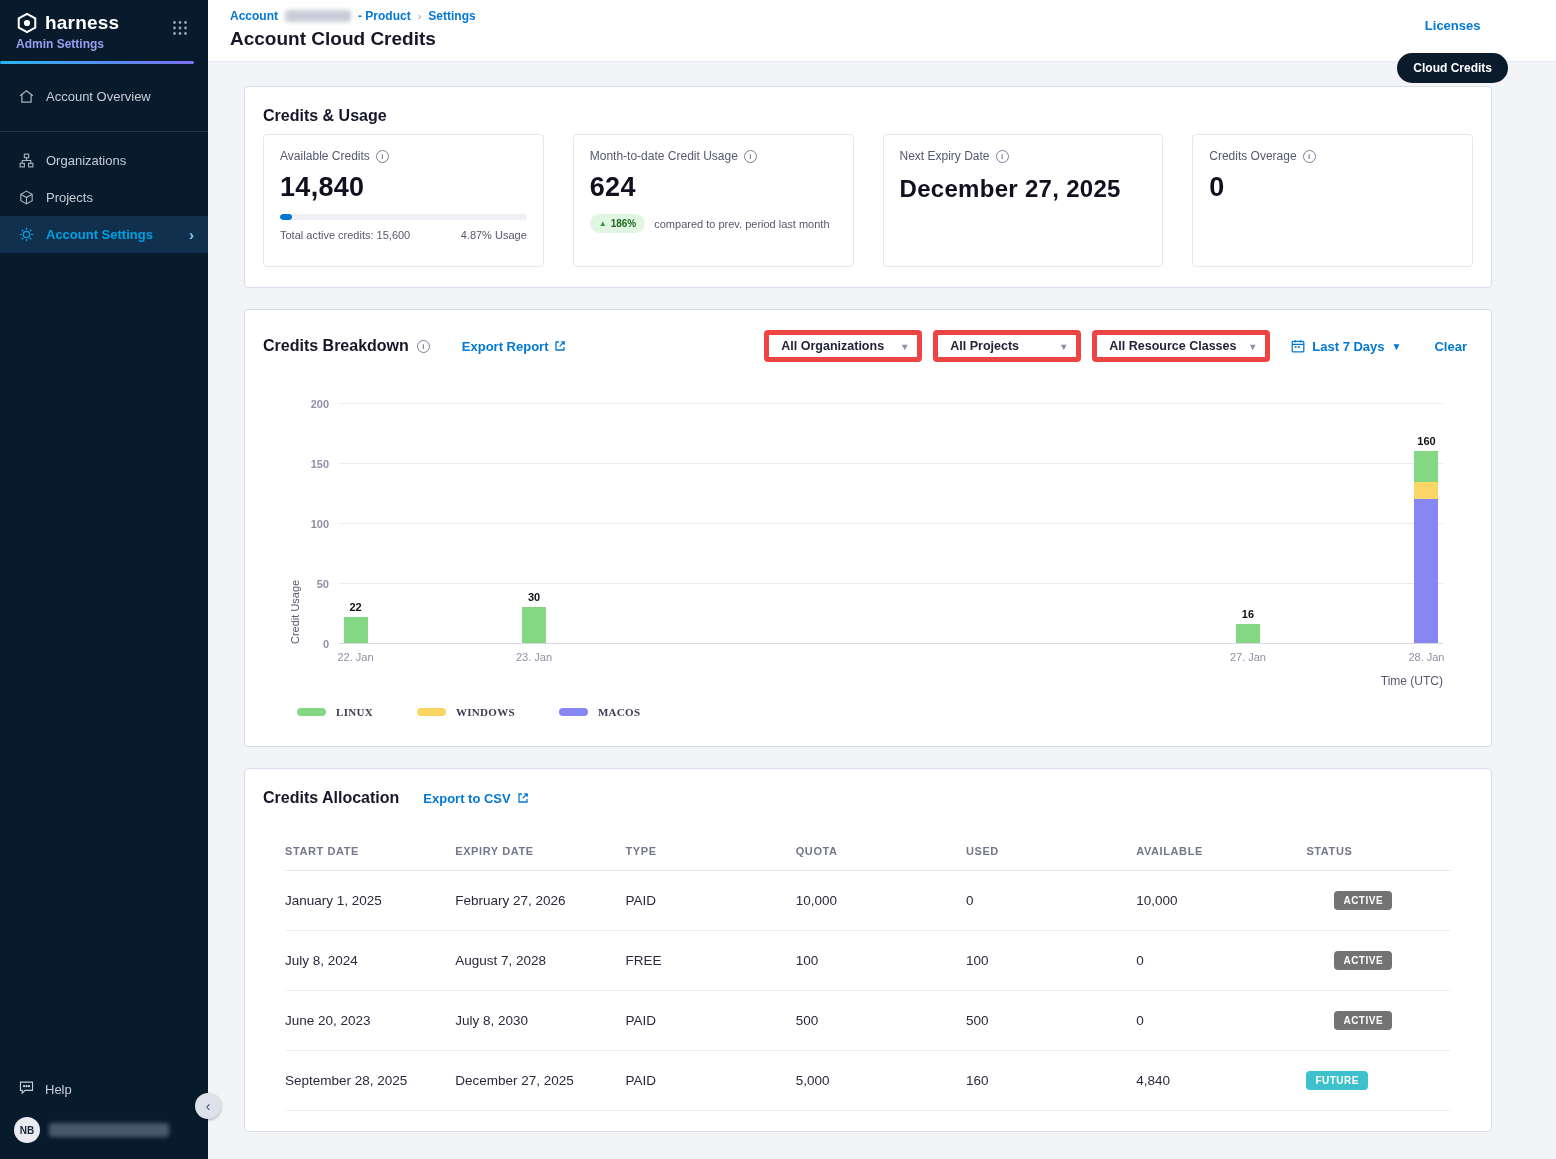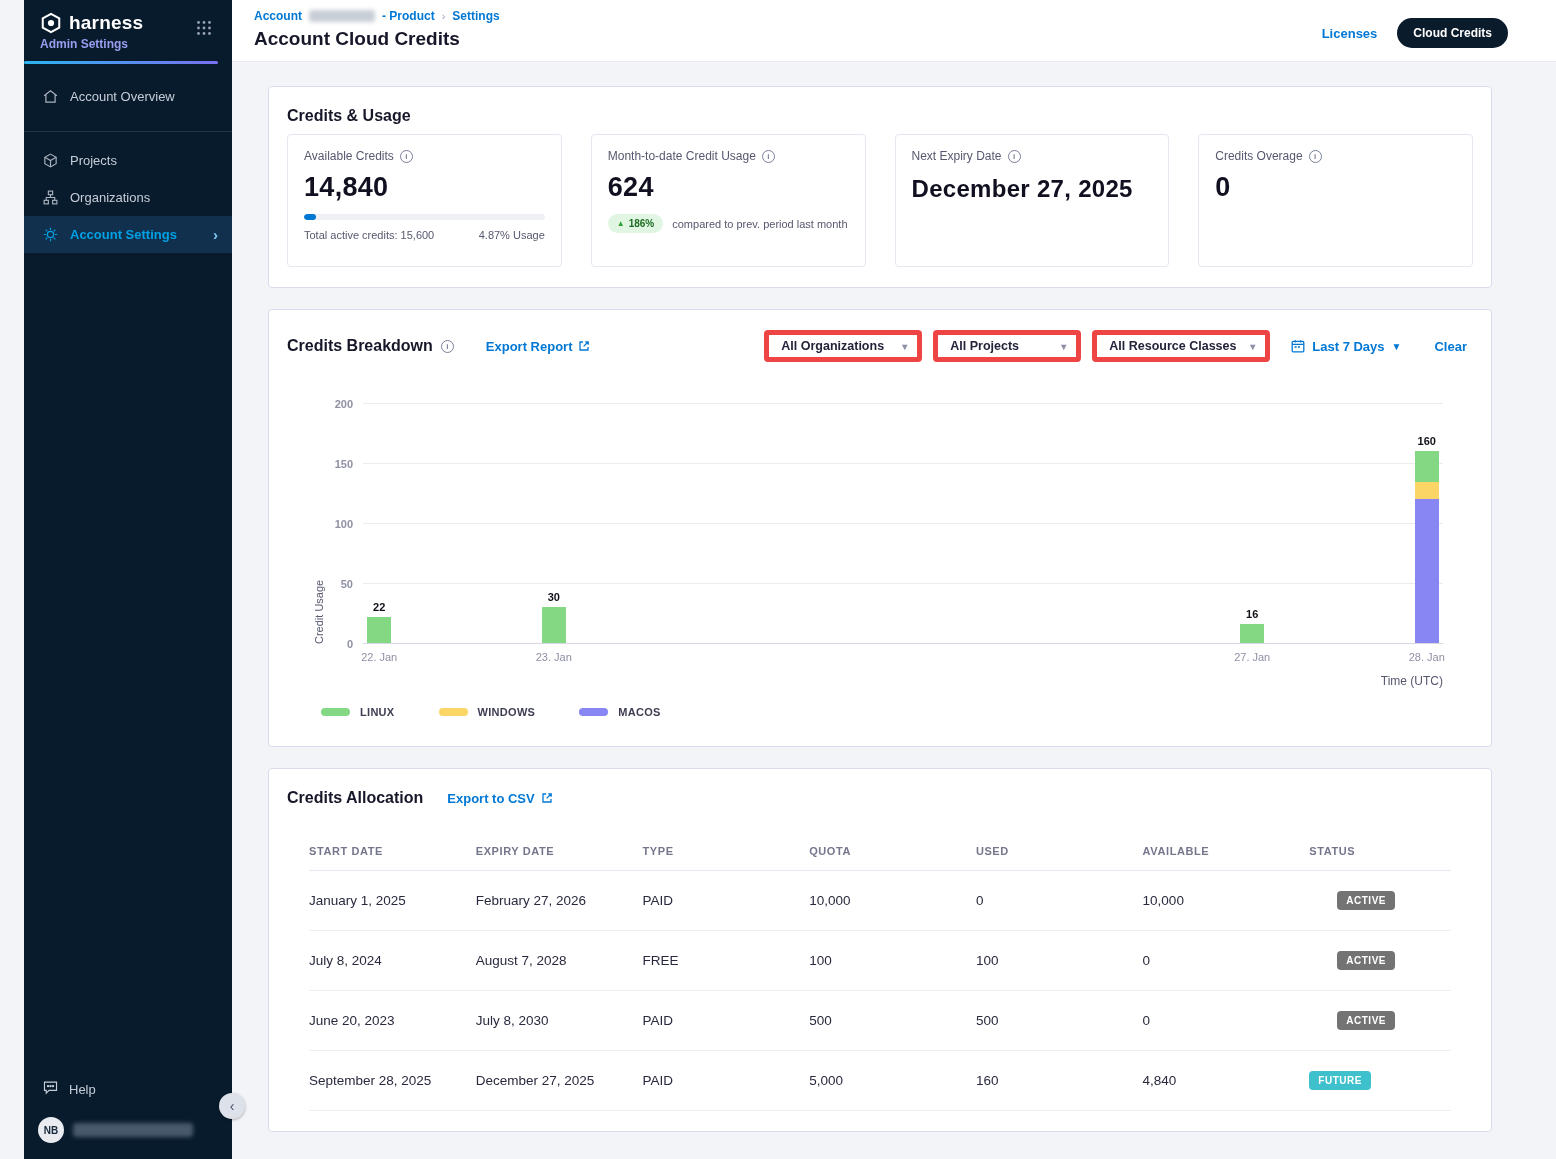--- a/index.html
+++ b/index.html
@@ -1,18 +1,18 @@
 <!DOCTYPE html>
 <html><head>
 <meta charset="utf-8">
 <style>
   * { box-sizing: border-box; margin: 0; padding: 0; }
   html,body { width:1556px; height:1159px; overflow:hidden; }
   body { font-family:"Liberation Sans", sans-serif; background:#f3f4f8; color:#22232e; }
-  .app { display:flex; width:100%; height:100%;padding-left:24px; }
+  .app { display:flex; width:100%; height:100%; }
 
   
   .sidebar { width:208px; min-width:208px; background:#081b2c; color:#c6cdd8; display:flex; flex-direction:column; position:relative; z-index:3; }
   .brand { padding:12px 14px 0 16px; position:relative; }
   .brand-top { display:flex; align-items:center; gap:7px; }
   .logo-icon { width:22px; height:22px; display:inline-flex; }
   .brand-name { font-size:19px; font-weight:bold; color:#fff; letter-spacing:.2px; }
   .brand-sub { font-size:12px; font-weight:bold; color:#9a9df0; margin-top:3px; }
   .grid-icon { position:absolute; top:20px; right:20px; width:16px; height:16px; cursor:pointer; }
   .brand-divider { height:3px; width:194px; margin:10px 0 0 -16px; background:linear-gradient(90deg,#2bb5f0,#7a6ff0); border-radius:2px; }
@@ -31,21 +31,21 @@
   .collapse-handle { position:absolute; right:-13px; bottom:40px; width:26px; height:26px; border-radius:50%; background:#dde1e9; color:#45506b; display:flex; align-items:center; justify-content:center; font-size:14px; box-shadow:0 1px 3px rgba(0,0,0,.3); cursor:pointer; z-index:5; }
 
   
   .main { flex:1; display:flex; flex-direction:column; min-width:0; }
   .topbar { background:#fff; padding:9px 48px 11px 22px; position:relative; border-bottom:1px solid #e9eaf1; }
   .breadcrumb { font-size:12px; color:#6b6d85; display:flex; align-items:center; gap:7px; }
   .crumb-link { color:#0278d5; font-weight:bold; cursor:pointer; text-decoration:none; }
   .redacted-inline { width:66px; height:12px; background:#c8cdd7; border-radius:3px; filter:blur(2px); display:inline-block; }
   .crumb-sep { color:#9ea0b5; font-size:11px; }
   .page-title { font-size:19px; font-weight:bold; color:#17172a; margin-top:5px; }
-  .topbar-actions { position:absolute; right:48px; top:18px; display:flex; align-items:center; gap:20px; }
+  .topbar-actions { position:absolute; right:48px; top:18px; display:flex; align-items:center; gap:20px;flex-direction:column; }
   .licenses-link { color:#0278d5; font-weight:bold; font-size:13px; text-decoration:none; cursor:pointer; }
   .cloud-credits-btn { background:#0a1b2c; color:#fff; font-size:12px; font-weight:bold; padding:8px 16px; border-radius:17px; border:none; cursor:pointer; }
 
   .content { flex:1; overflow:hidden; padding:24px 64px 0 36px; }
   .card { background:#fff; border:1px solid #dadced; border-radius:4px; margin-bottom:21px; padding:20px 18px; }
   .card-title { font-size:16px; font-weight:bold; color:#17172a; }
 
   
   .usage-grid { display:flex; gap:29px; margin-top:9px; }
   .stat-card { flex:1; border:1px solid #e6e8f0; border-radius:4px; padding:14px 16px 16px; min-height:133px; background:#fff; }
@@ -75,21 +75,21 @@
   .chart-region { position:relative; margin:42px 6px 0 26px; }
   .y-axis-title { position:absolute; left:0; top:0; height:240px; display:flex; align-items:center; writing-mode:vertical-rl; transform:rotate(180deg); font-size:11px; color:#56586e; }
   .plot-area { position:relative; height:240px; margin-left:50px; margin-right:24px; }
   .gridline { position:absolute; left:0; right:0; height:1px; background:#ebecf2; }
   .gridline.axis { background:#d7d8e2; }
   .ytick { position:absolute; right:calc(100% + 10px); transform:translateY(50%); font-size:11px; color:#8f90a4;font-weight:bold; }
   .xtick { position:absolute; top:calc(100% + 7px); transform:translateX(-50%); font-size:11px; color:#8f90a4; white-space:nowrap; }
   .bar { position:absolute; bottom:1px; transform:translateX(-50%); width:24px; display:flex; flex-direction:column; }
   .bar-total { position:absolute; transform:translateX(-50%); font-size:11px; font-weight:bold; color:#101018; }
   .time-note { text-align:right; margin:30px 24px 0 0; font-size:12px; color:#56586e; }
-  .legend { display:flex; gap:44px; margin:18px 0 8px 8px; align-items:center; }
+  .legend { display:flex; gap:44px; margin:18px 0 8px 8px; align-items:center;font-family:Liberation Serif, serif; }
   .legend-item { display:flex; align-items:center; gap:10px; font-size:11px; font-weight:bold; color:#3c3d52; letter-spacing:.3px; cursor:pointer; }
   .legend-swatch { width:29px; height:8px; border-radius:4px; display:inline-block; }
 
   
   .alloc-header { display:flex; align-items:center; gap:24px; }
   .alloc-table { width:calc(100% - 44px); margin:28px auto 0; border-collapse:collapse; table-layout:fixed; }
   .alloc-table th { text-align:left; font-size:11px; color:#74768c; letter-spacing:.6px; font-weight:bold; padding:10px 0 13px; border-bottom:1px solid #e7e8f0; }
   .alloc-table td { font-size:13.5px; color:#292a3e; padding:20px 0; border-bottom:1px solid #eeeff4; }
   .status-badge { display:inline-block; padding:4px 9px; border-radius:4px; font-size:10px; font-weight:bold; color:#fff; letter-spacing:.5px; }
   .badge-active { background:#737373;margin-left:28px; }
@@ -136,36 +136,36 @@
           <svg viewBox="0 0 24 24" width="17" height="17">
               <path d="M3 11 L12 4 L21 11 M5.5 9.5 V20 H18.5 V9.5" fill="none" stroke="currentColor" stroke-width="1.7"></path>
             </svg>
         </span>
         <span>Account Overview</span>
       </div>
       <div class="nav-divider"></div>
       <div class="nav-item">
         <span class="nicon">
           <svg viewBox="0 0 24 24" width="17" height="17" fill="none" stroke="currentColor" stroke-width="1.6">
-              <path d="M12 3 L20 7.5 V16.5 L12 21 L4 16.5 V7.5 Z"></path>
-              <path d="M4 7.5 L12 12 L20 7.5 M12 12 V21"></path>
-            </svg>
-        </span>
-        <span>Projects</span>
-      </div>
-      <div class="nav-item">
-        <span class="nicon">
-          <svg viewBox="0 0 24 24" width="17" height="17" fill="none" stroke="currentColor" stroke-width="1.6">
               <rect x="9" y="3" width="6" height="5"></rect>
               <rect x="3" y="16" width="6" height="5"></rect>
               <rect x="15" y="16" width="6" height="5"></rect>
               <path d="M12 8 V12 M6 16 V12 H18 V16"></path>
             </svg>
         </span>
         <span>Organizations</span>
+      </div>
+      <div class="nav-item">
+        <span class="nicon">
+          <svg viewBox="0 0 24 24" width="17" height="17" fill="none" stroke="currentColor" stroke-width="1.6">
+              <path d="M12 3 L20 7.5 V16.5 L12 21 L4 16.5 V7.5 Z"></path>
+              <path d="M4 7.5 L12 12 L20 7.5 M12 12 V21"></path>
+            </svg>
+        </span>
+        <span>Projects</span>
       </div>
       <div class="nav-item active">
         <span class="nicon">
           <svg viewBox="0 0 24 24" width="17" height="17" fill="none" stroke="currentColor" stroke-width="1.7">
               <circle cx="12" cy="12" r="4.4"></circle>
               <path d="M12 2.5v3.2 M12 18.3v3.2 M2.5 12h3.2 M18.3 12h3.2 M5.2 5.2l2.3 2.3 M16.5 16.5l2.3 2.3 M18.8 5.2l-2.3 2.3 M7.5 16.5l-2.3 2.3"></path>
             </svg>
         </span>
         <span>Account Settings</span>
         <span class="chev-right">›</span>

